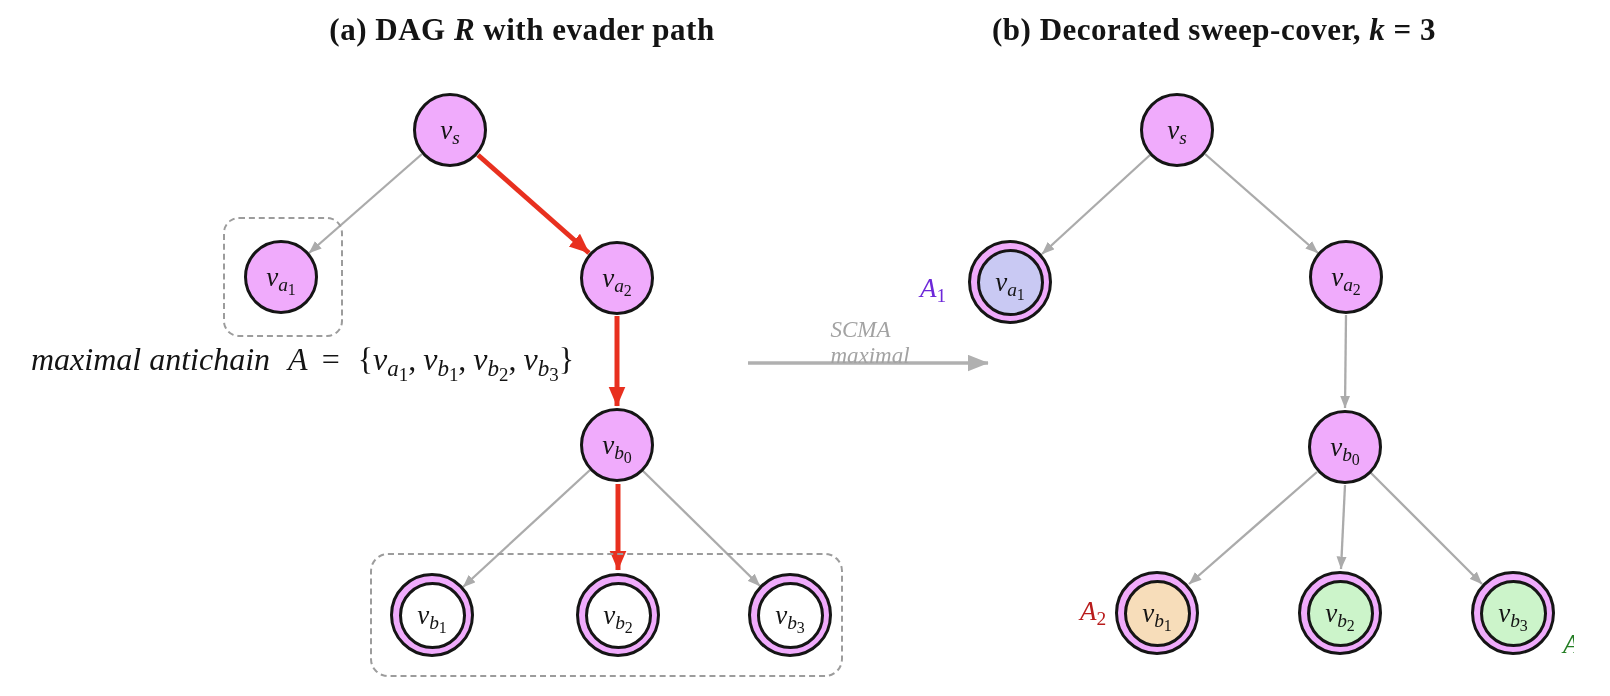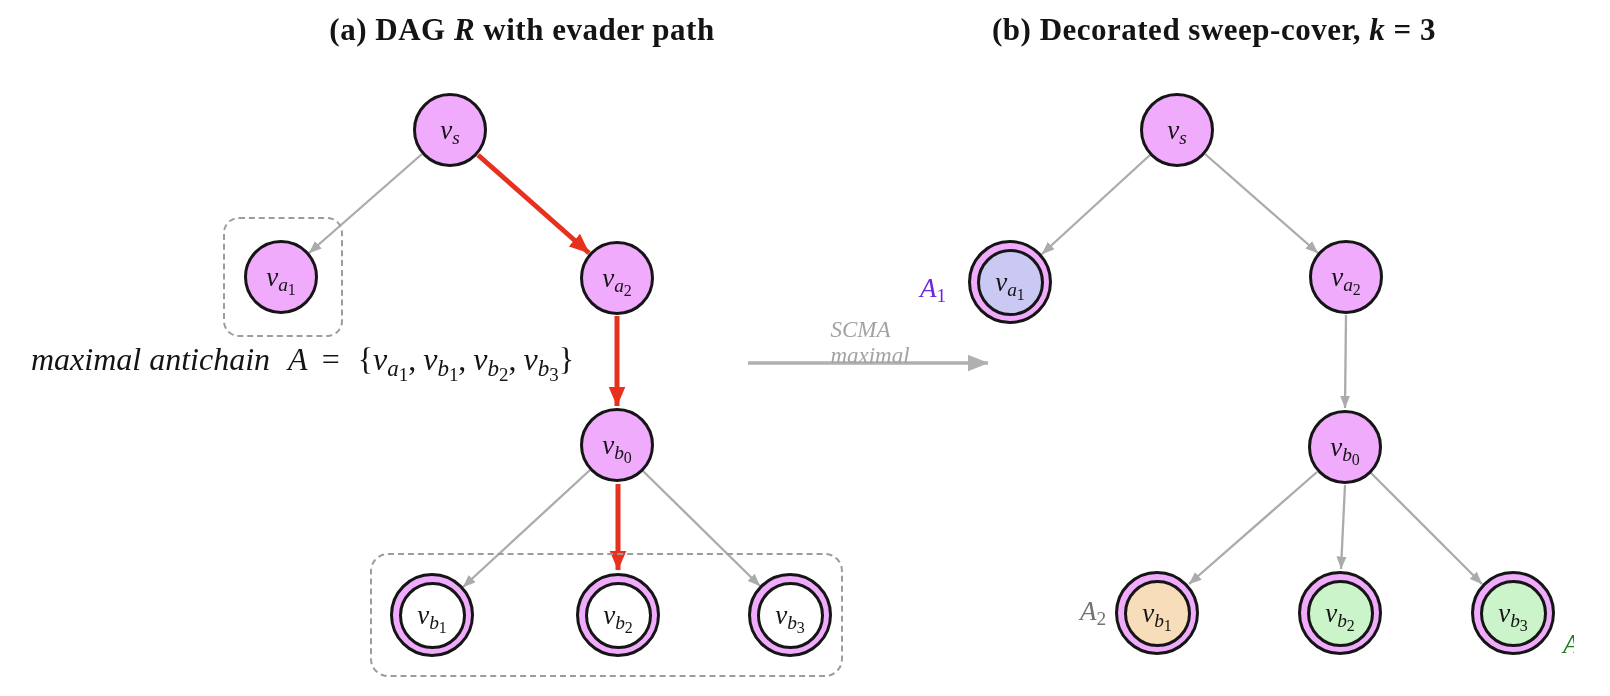--- a/index.html
+++ b/index.html
@@ -168,20 +168,20 @@
 
   <div class="node double" style="left:1471px;top:571px">
     <div class="inner" style="background-color: rgb(204, 244, 202);">
       <span class="nlabel"><span class="it">v</span><span class="sub"><span class="it">b</span><span class="subsub">3</span></span></span>
     </div>
   </div>
 
   <div class="alabel" style="left: 933px; top: 288px; color: #6d28d9; text-align: right;">
     <span class="it">A</span><span class="sub">1</span>
   </div>
-  <div class="alabel" style="left: 1093px; top: 611px; color: #737373;">
+  <div class="alabel" style="left: 1093px; top: 611px; color: #b91c1c;">
     <span class="it">A</span><span class="sub">2</span>
   </div>
   <div class="alabel" style="left: 1576px; top: 614px; color: rgb(35, 125, 35); margin-top: 30px;">
     <span class="it">A</span><span class="sub">3</span>
   </div>
 
 </div>
 
 </body></html>

